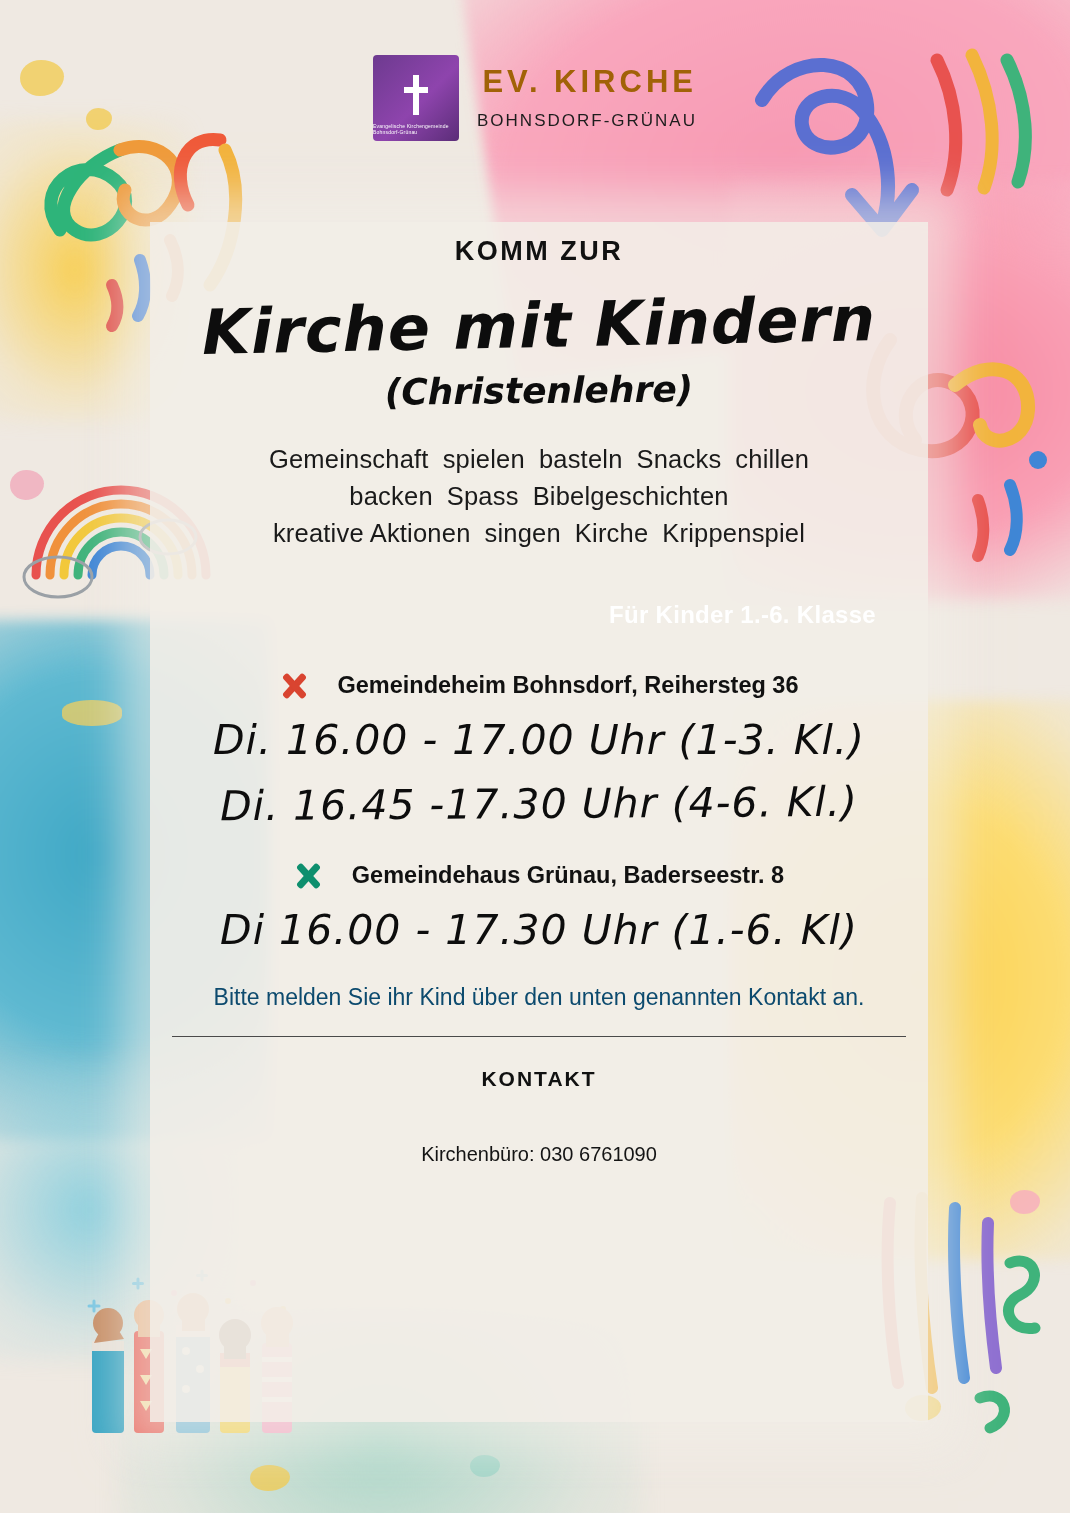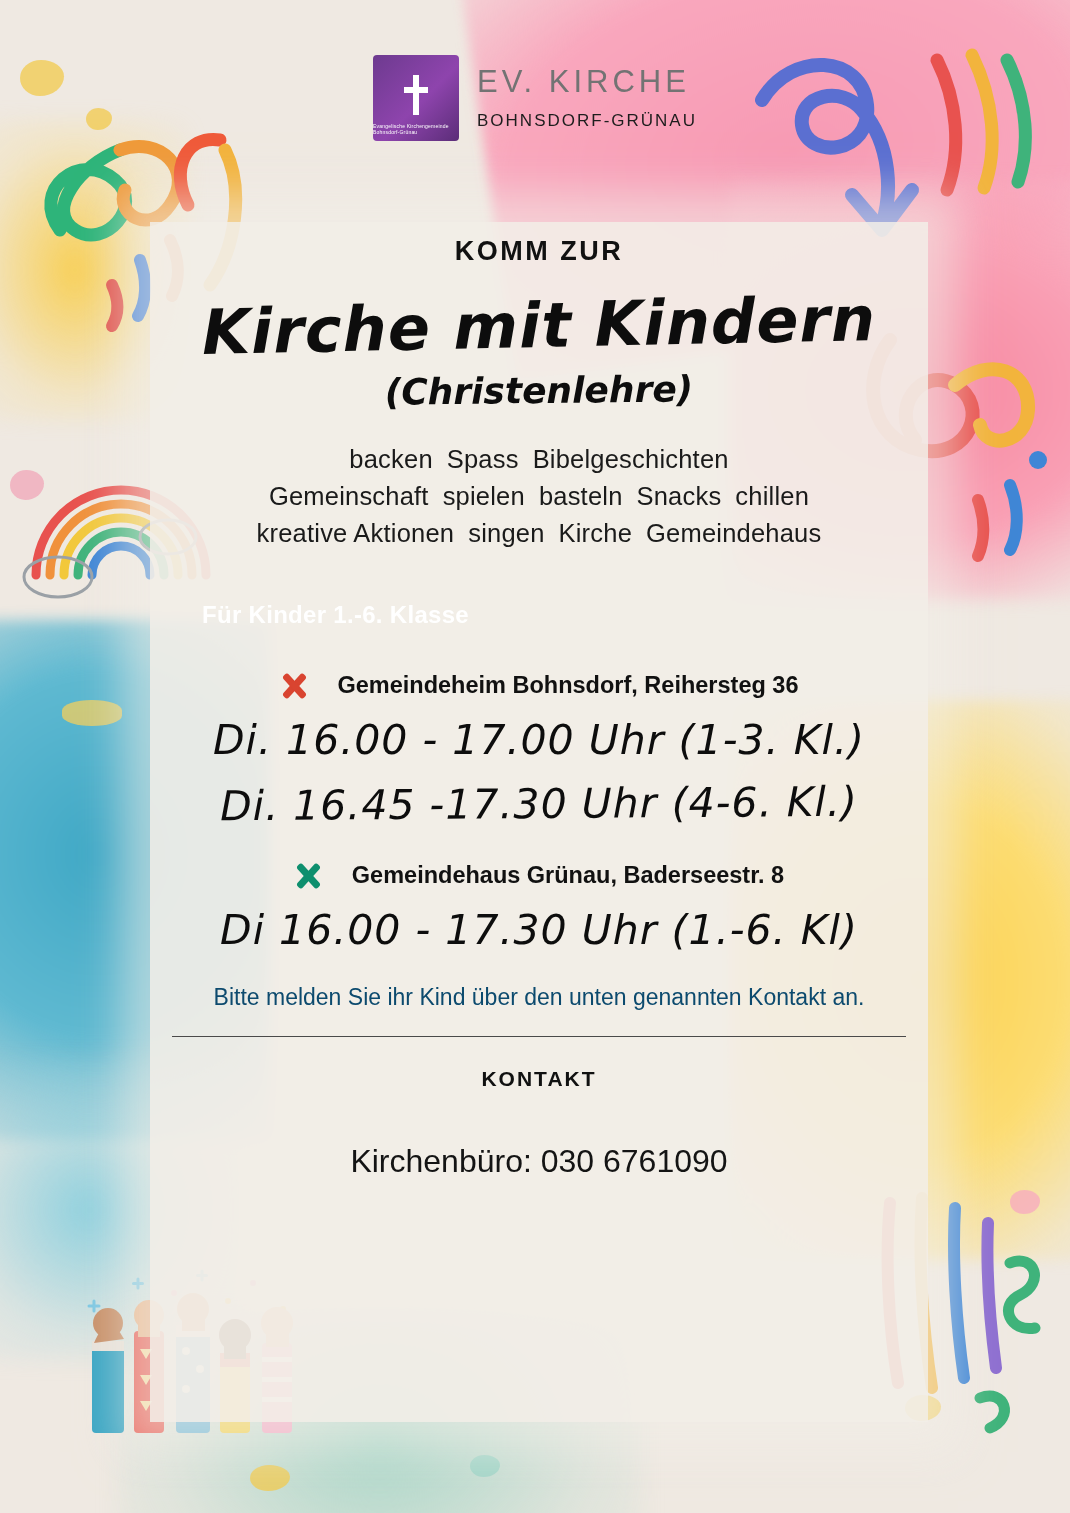--- a/index.html
+++ b/index.html
@@ -95,22 +95,23 @@
   .logo-badge .cross:before, .logo-badge .cross:after {
     content:""; position:absolute; background:#fff;
   }
   .logo-badge .cross:before { left: 12px; top: 0; width: 6px; height: 40px; }
   .logo-badge .cross:after  { left: 3px; top: 12px; width: 24px; height: 6px; }
   .logo-badge .badge-text {
     position: absolute; bottom: 6px; left: 0; right: 0;
     font-size: 5px; color: #fff; line-height: 1.25; letter-spacing: .2px;
   }
   .logo-text-main {
-    font-size: 31px; font-weight: 400; letter-spacing: 4px; color: #737373;
+    font-size: 31px; font-weight: 700; letter-spacing: 4px; color: #a16207;
     line-height: 1;
+    text-align: right;
   }
   .logo-text-sub {
     font-size: 17px; letter-spacing: 2px; color: #1d1d1d; margin-top: 14px;
   }
 
   .komm {
     margin-top: 0;
     font-size: 27px; font-weight: 700; letter-spacing: 2.5px; color: #111;
   }
   .title-script {
@@ -135,21 +136,21 @@
     line-height: 1.45;
     color: #1a1a1a;
     letter-spacing: .2px;
     padding: 0 10px;
   }
   .keywords .kwline { white-space: nowrap; }
   .kw { margin: 0 7px; }
 
   .ribbon-wrap {
     margin-top: 36px;
-    display: flex; justify-content: flex-start;
+    display: flex; justify-content: flex-end;
   }
   .ribbon {
     position: relative;
     display: inline-block;
     padding: 13px 52px 15px 52px;
     color: #fff;
     font-size: 24px;
     font-weight: 600;
     letter-spacing: .3px;
   }
@@ -199,21 +200,21 @@
   .divider {
     margin: 22px auto 0 auto;
     width: 734px; height: 1px; background: #4a4a4a;
   }
   .kontakt {
     margin-top: 30px;
     font-size: 21px; font-weight: 700; letter-spacing: 2px;
   }
   .phone {
     margin-top: 52px;
-    font-size: 32px; color: #141414;
+    font-size: 20px; color: #141414;
   }
 
   
   svg.deco { position: absolute; overflow: visible; }
   .hands { position: absolute; left: 78px; bottom: 78px; width: 300px; height: 170px; }
 </style>
 </head>
 <body>
 
 <div class="bg">
@@ -346,27 +347,27 @@
 
   <div style="height:0"></div>
 
   <div class="komm">KOMM ZUR</div>
 
   <div class="title-script">Kirche mit Kindern</div>
   <div class="subtitle-script">(Christenlehre)</div>
 
   <div class="keywords">
     <div class="kwline">
+      <span class="kw">Gemeinschaft</span><span class="kw">spielen</span><span class="kw">basteln</span><span class="kw">Snacks</span><span class="kw">chillen</span>
+    </div>
+    <div class="kwline">
       <span class="kw">backen</span><span class="kw">Spass</span><span class="kw">Bibelgeschichten</span>
     </div>
     <div class="kwline">
-      <span class="kw">Gemeinschaft</span><span class="kw">spielen</span><span class="kw">basteln</span><span class="kw">Snacks</span><span class="kw">chillen</span>
-    </div>
-    <div class="kwline">
-      <span class="kw">kreative Aktionen</span><span class="kw">singen</span><span class="kw">Kirche</span><span class="kw">Gemeindehaus</span>
+      <span class="kw">kreative Aktionen</span><span class="kw">singen</span><span class="kw">Kirche</span><span class="kw">Krippenspiel</span>
     </div>
   </div>
 
   <div class="ribbon-wrap">
     <div class="ribbon">Für Kinder 1.-6. Klasse</div>
   </div>
 
   <div class="loc-row">
     <span class="xmark red"></span>
     <span>Gemeindeheim Bohnsdorf, Reihersteg 36</span>

